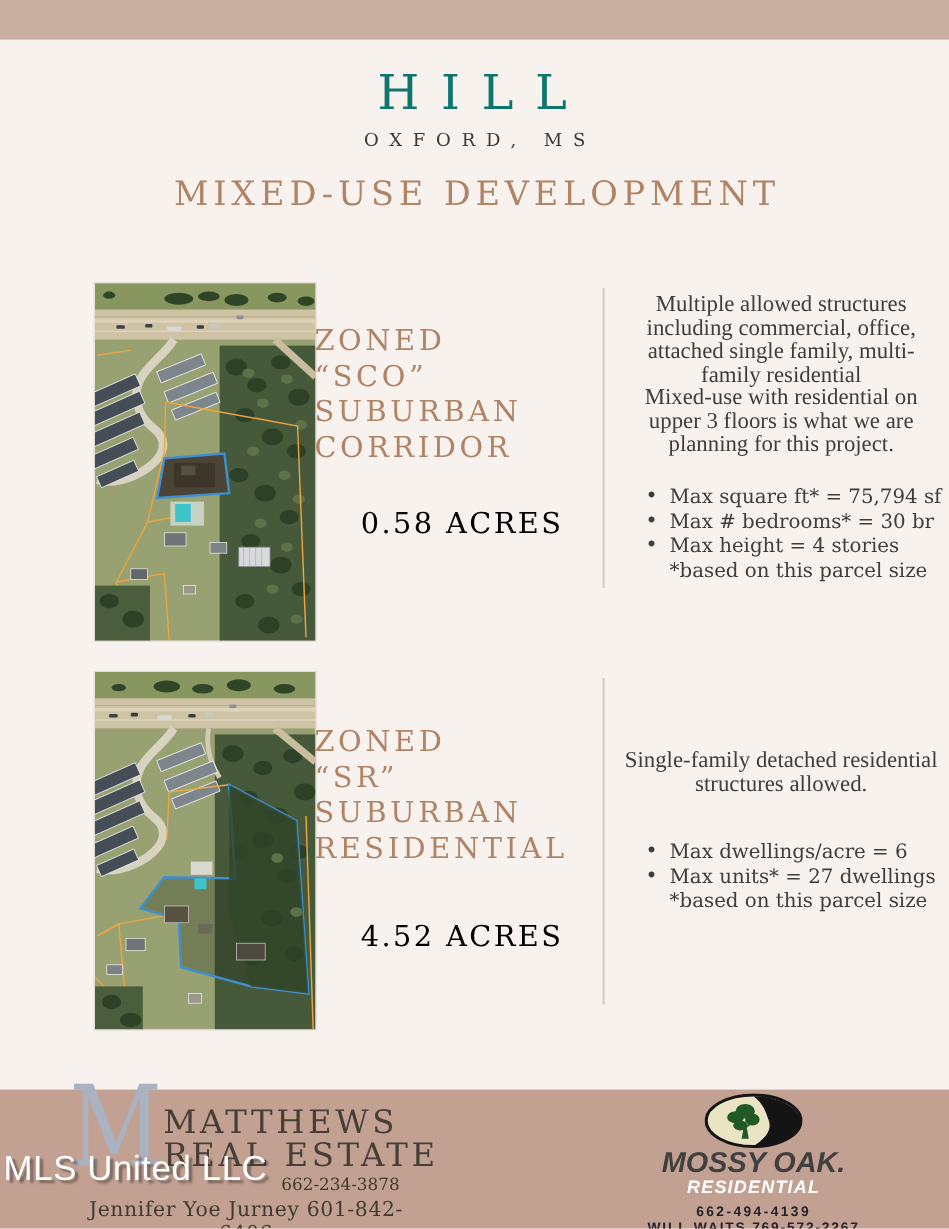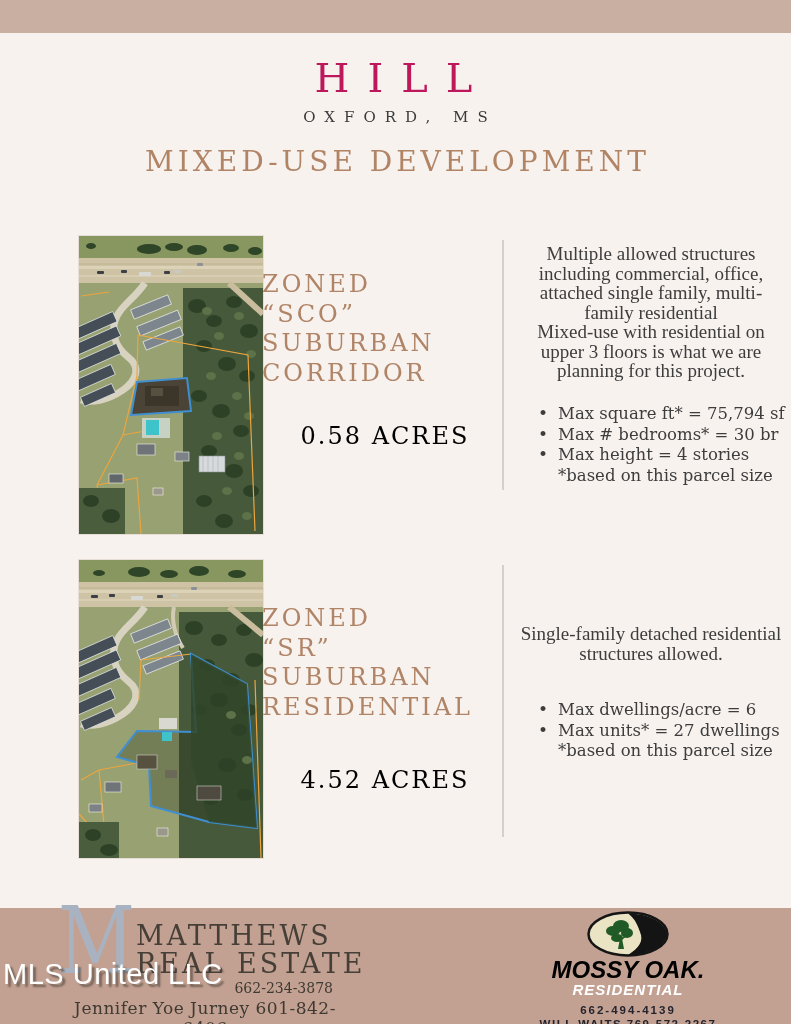--- a/index.html
+++ b/index.html
@@ -5,21 +5,21 @@
   * { margin:0; padding:0; box-sizing:border-box; }
   html,body { background:#f8f2ef; }
   .page {
     position:relative; width:791px; height:1024px;
     background:#f8f2ef; overflow:hidden;
     font-family:"DejaVu Serif", serif; color:#3d3d3d;
   }
   .band-top { position:absolute; left:0; top:0; width:100%; height:33px; background:#c9afa1; }
 
   header { position:absolute; left:0; top:33px; width:100%; text-align:center; }
-  .title { margin-top:22px; font-size:40px; font-weight:400; letter-spacing:18px; padding-left:14px; color:#be185d; line-height:47px; }
+  .title { margin-top:22px; font-size:40px; font-weight:400; letter-spacing:18px; padding-left:14px; color:#0f766e; line-height:47px; }
   .subtitle { margin-top:5px; font-size:15px; letter-spacing:9px; padding-left:9px; color:#3a3a3a; line-height:20px; }
   .heading { margin-top:18px; font-size:28px; letter-spacing:4px; padding-left:4px; color:#b08465; line-height:34px; }
 
   section { position:absolute; left:0; width:791px; height:302px; }
   .s1 { top:236px; }
   .s2 { top:560px; }
 
   .photo { position:absolute; left:79px; top:0; width:184px; height:298px; outline:1px solid #e6ddd6; }
   .photo svg { display:block; width:100%; height:100%; }
 
@@ -58,21 +58,21 @@
   .m-name2 { position:absolute; left:136px; top:40px; font-size:27px; letter-spacing:3px; color:#463f37; z-index:2; }
   .m-phone { position:absolute; left:136px; top:72px; width:197px; text-align:right; font-size:14px; color:#3e3931; z-index:2; }
   .m-agent { position:absolute; left:70px; top:90px; width:270px; text-align:center; font-size:17px; letter-spacing:0.5px; color:#3e3931; z-index:2; }
   .watermark { position:absolute; left:3px; top:50px; z-index:5;
                font-family:"Liberation Sans", sans-serif; font-size:29px; letter-spacing:0.5px;
                color:#ffffff; text-shadow:3px 3px 2px rgba(62,57,49,0.6); }
 
   .mossy { position:absolute; left:528px; top:0; width:200px; text-align:center;
            font-family:"Liberation Sans", sans-serif; z-index:2; }
   .mossy svg.oval { display:block; margin:3px auto 0; width:82px; height:46px; }
-  .mo-brand { margin-top:1px; font-style:italic; font-weight:800; font-size:24px; line-height:24px; color:#000000; }
+  .mo-brand { margin-top:1px; font-style:italic; font-weight:800; font-size:24px; line-height:24px; color:#404040; }
   .mo-sub   { margin-top:0px; font-style:italic; font-weight:700; font-size:15px; line-height:16px; letter-spacing:1px; color:#ffffff; }
   .mo-phone { margin-top:6px; font-weight:700; font-size:11.5px; letter-spacing:2px; color:#23232d; }
   .mo-agent { margin-top:2px; font-weight:700; font-size:11.5px; letter-spacing:1.5px; color:#23232d; }
 </style>
 </head>
 <body>
 
 <div class="page">
 
   <div class="band-top"></div>

